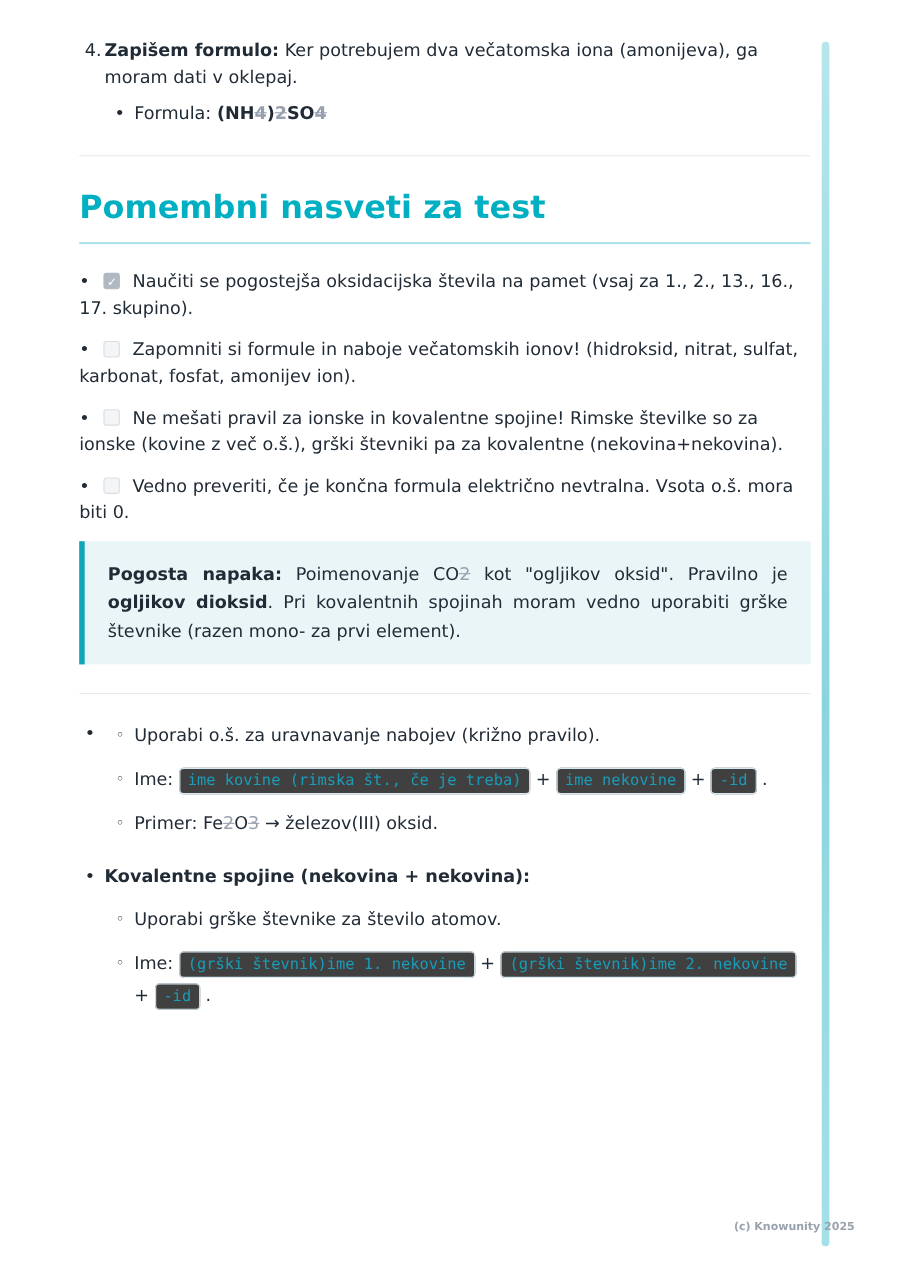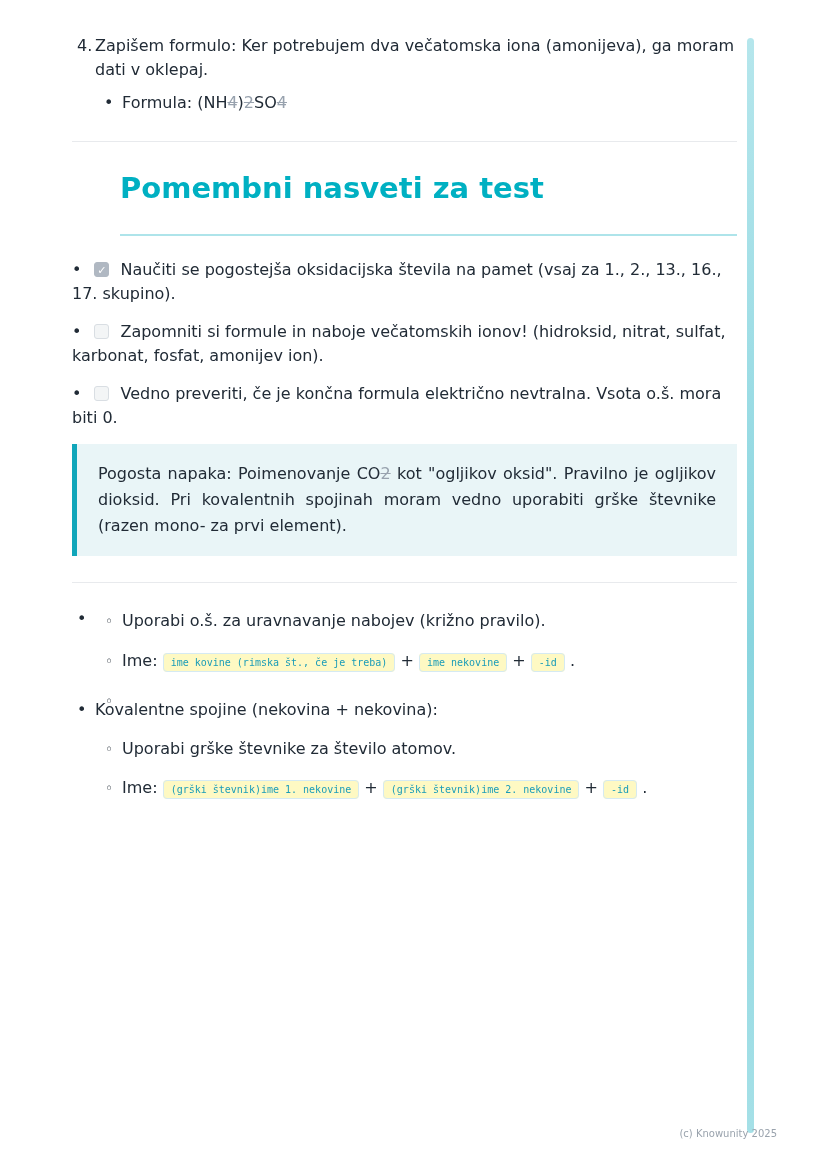--- a/index.html
+++ b/index.html
@@ -26,23 +26,22 @@
   .num { position: absolute; left: 5px; top: 0; }
   .intro-sub { position: relative; padding-left: 27px; margin-top: 9px; }
   .intro-sub .dot { position: absolute; left: 9px; top: 0; }
 
   .divider { border: none; border-top: 1px solid #e8eaed; margin-top: 26px; }
 
   .h2 {
     margin-top: 28px;
     font-size: 29px; line-height: 1.25; font-weight: 700;
     color: #00b0c2;
-    padding-bottom: 28px;
+    padding-bottom: 14px;
     border-bottom: 2px solid #aee4ea;
-    margin-left: 48px;
   }
 
   
   .check-list { list-style: none; margin-top: 22px; }
   .check-item { margin: 14px 0; }
   .check-item .dot { margin-right: 13px; }
   .checkbox {
     display: inline-block; width: 15px; height: 15px; border-radius: 3px;
     background: #f3f5f6; border: 1px solid #d9dee3;
     margin-right: 11px; vertical-align: -2px; position: relative;
@@ -63,36 +62,36 @@
   
   .sum-list { list-style: none; margin-top: 24px; }
   .sum-group { margin-bottom: 22px; }
   .sum-head { position: relative; padding-left: 23px; font-weight: 700; }
   .sum-head .dot { position: absolute; left: 5px; top: 0; font-weight: 400; }
   .sub-list { list-style: none; margin: 13px 0 18px 33px; }
   .sub-item { position: relative; padding-left: 17px; margin: 11px 0; line-height: 1.8; }
   .sub-item .circ { position: absolute; left: 0; top: 2px; font-size: 14px; }
 
   
-  .seg-bold { font-weight: 400; }
+  .seg-bold { font-weight: 700; }
   .seg-strike { color: #98a2ae; text-decoration: line-through; }
   .seg-bold.seg-strike, .seg-strike.seg-bold { color: #98a2ae; }
   .seg-code {
     font-family: "DejaVu Sans Mono", "Liberation Mono", monospace;
-    font-size: 10px;
+    font-size: 14px;
     color: #1a9cb8;
-    background: #fef9c3;
+    background: #404040;
     border: 1px solid #d5eaf2;
     border-radius: 4px;
     padding: 3px 7px;
     box-decoration-break: clone;
     -webkit-box-decoration-break: clone;
   }
 
-  .footer { position: absolute; right: 51px; bottom: 32px; font-size: 10px; color: #9aa3ad; z-index: 2; }
+  .footer { position: absolute; right: 51px; bottom: 50px; font-size: 10px; color: #9aa3ad; z-index: 2; font-weight: bold; }
 </style>
 </head>
 <body>
 
 <div class="page">
   <div class="edge-bar"></div>
 
   <main class="content">
 
     <div class="num-item">
@@ -108,20 +107,23 @@
 
     <section>
       <h2 class="h2">Pomembni nasveti za test</h2>
 
       <ul class="check-list">
         <li class="check-item">
           <span class="dot">•</span><span class="checkbox checked"><span class="tick">✓</span></span><span class="txt"><span>Naučiti se pogostejša oksidacijska števila na pamet (vsaj za 1., 2., 13., 16., 17. skupino).</span></span>
         </li>
         <li class="check-item">
           <span class="dot">•</span><span class="checkbox"></span><span class="txt"><span>Zapomniti si formule in naboje večatomskih ionov! (hidroksid, nitrat, sulfat, karbonat, fosfat, amonijev ion).</span></span>
+        </li>
+        <li class="check-item">
+          <span class="dot">•</span><span class="checkbox"></span><span class="txt"><span>Ne mešati pravil za ionske in kovalentne spojine! Rimske številke so za ionske (kovine z več o.š.), grški števniki pa za kovalentne (nekovina+nekovina).</span></span>
         </li>
         <li class="check-item">
           <span class="dot">•</span><span class="checkbox"></span><span class="txt"><span>Vedno preveriti, če je končna formula električno nevtralna. Vsota o.š. mora biti 0.</span></span>
         </li>
       </ul>
 
       <div class="callout">
         <p class="callout-text"><span class="seg-bold">Pogosta napaka:</span><span> Poimenovanje CO</span><span class="seg-strike">2</span><span> kot "ogljikov oksid". Pravilno je </span><span class="seg-bold">ogljikov dioksid</span><span>. Pri kovalentnih spojinah moram vedno uporabiti grške števnike (razen mono- za prvi element).</span></p>
       </div>
     </section>
@@ -140,20 +142,21 @@
             <li class="sub-item">
               <span class="circ">◦</span>
               <span class="txt"><span>Uporabi o.š. za uravnavanje nabojev (križno pravilo).</span></span>
             </li>
             <li class="sub-item">
               <span class="circ">◦</span>
               <span class="txt"><span>Ime: </span><span class="seg-code">ime kovine (rimska št., če je treba)</span><span> + </span><span class="seg-code">ime nekovine</span><span> + </span><span class="seg-code">-id</span><span> .</span></span>
             </li>
             <li class="sub-item">
               <span class="circ">◦</span>
+              <span class="txt"><span>Primer: Fe</span><span class="seg-strike">2</span><span>O</span><span class="seg-strike">3</span><span> → železov(III) oksid.</span></span>
             </li>
           </ul>
         </li>
 
         <li class="sum-group">
           <div class="sum-head">
             <span class="dot">•</span>
             <span class="txt"><span class="seg-bold">Kovalentne spojine (nekovina + nekovina):</span></span>
           </div>
           <ul class="sub-list">

